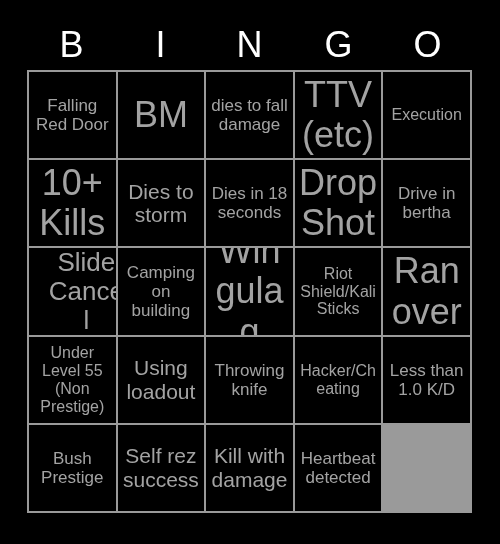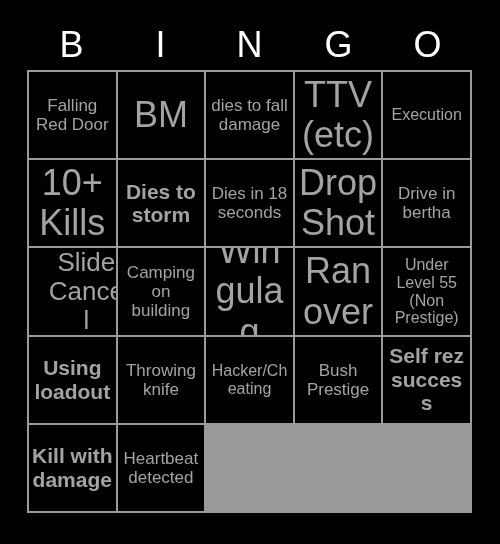--- a/index.html
+++ b/index.html
@@ -71,21 +71,21 @@
     word-break: normal;
     overflow-wrap: break-word;
     user-select: none;
   }
   .cell .txt { display: block; width: 100%; }
 
   
   .fs-xs   { font-size: 16px; }
   .fs-s    { font-size: 16px; }
   .fs-m    { font-size: 17px; }
-  .fs-l    { font-size: 21px; font-weight: bold; }
+  .fs-l    { font-size: 21px; }
   .fs-xl   { font-size: 26px; margin-left: 28px; }
   .fs-xxl  { font-size: 36px; }
 </style>
 </head>
 <body>
 
 <div id="card">
 
   <div id="header">
     <div class="header-letter">B</div>
@@ -129,33 +129,39 @@
       <div class="cell">
         <span class="txt fs-xl">Slide Cancel</span>
       </div>
       <div class="cell">
         <span class="txt fs-m">Camping on building</span>
       </div>
       <div class="cell">
         <span class="txt fs-xxl">Win gulag</span>
       </div>
       <div class="cell">
+        <span class="txt fs-s">Riot Shield/Kali Sticks</span>
+      </div>
+      <div class="cell">
         <span class="txt fs-xxl">Ran over</span>
       </div>
       <div class="cell">
         <span class="txt fs-s">Under Level 55 (Non Prestige)</span>
       </div>
       <div class="cell">
         <span class="txt fs-l">Using loadout</span>
       </div>
       <div class="cell">
         <span class="txt fs-m">Throwing knife</span>
       </div>
       <div class="cell">
         <span class="txt fs-xs">Hacker/Cheating</span>
+      </div>
+      <div class="cell">
+        <span class="txt fs-m">Less than 1.0 K/D</span>
       </div>
       <div class="cell">
         <span class="txt fs-m">Bush Prestige</span>
       </div>
       <div class="cell">
         <span class="txt fs-l">Self rez success</span>
       </div>
       <div class="cell">
         <span class="txt fs-l">Kill with damage</span>
       </div>

